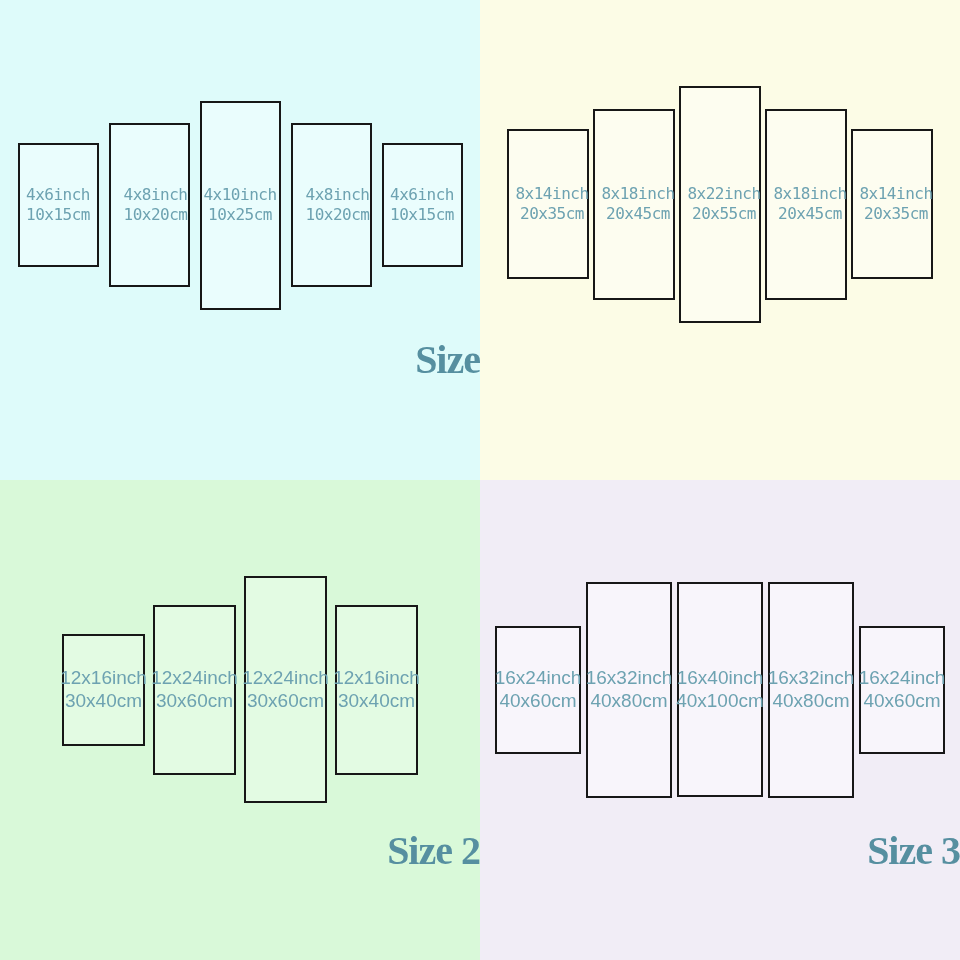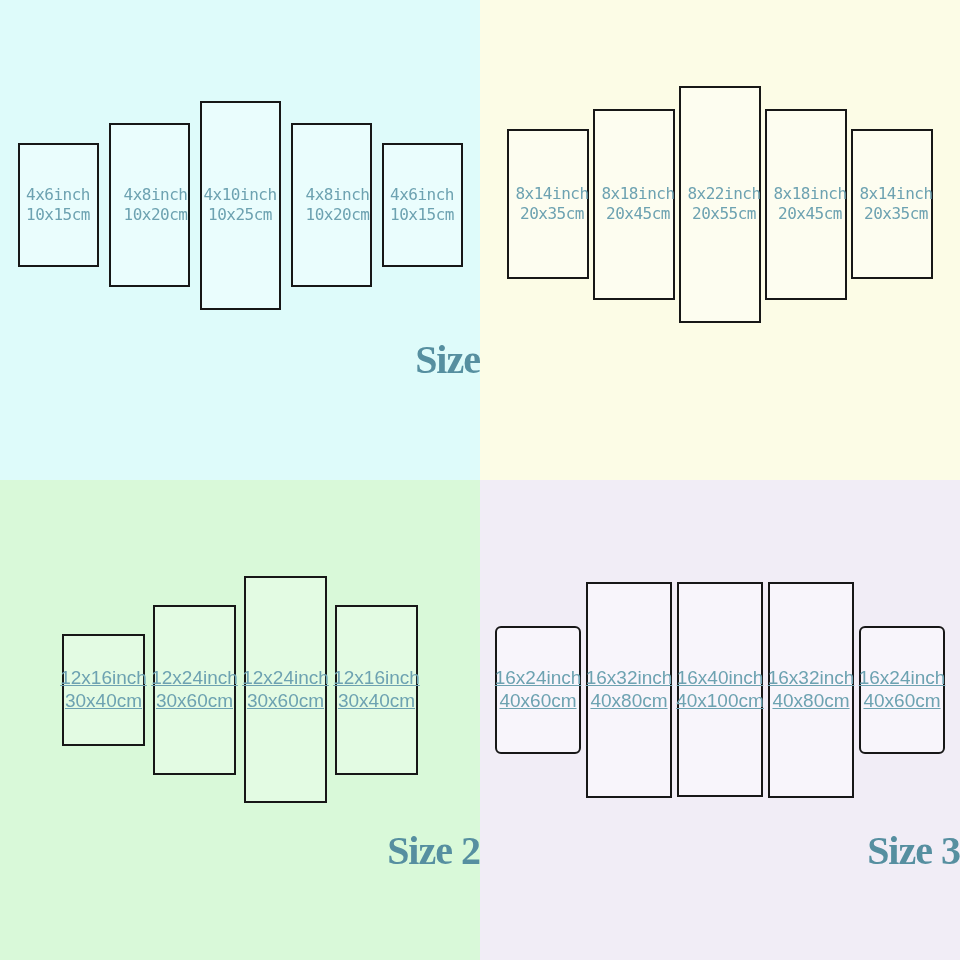--- a/index.html
+++ b/index.html
@@ -36,21 +36,21 @@
   .panel-label{
     white-space:nowrap;text-align:center;
     color:var(--label-color);
   }
   .q0 .panel-label,.q1 .panel-label{
     font-family:"DejaVu Sans Mono",monospace;
     font-size:16px;line-height:1.25;letter-spacing:-0.5px;
   }
   .q2 .panel-label,.q3 .panel-label{
     font-family:"Liberation Sans",sans-serif;
-    font-size:19px;line-height:1.2;text-decoration:underline;
+    font-size:19px;line-height:1.2;
   }
 
   
   .q0 .panels-row{top:100px;height:210px;gap:10px;}
   .q0 .panel{width:81px;}
   .q0 .panel:nth-child(1),.q0 .panel:nth-child(5){height:124px;}
   .q0 .panel:nth-child(2),.q0 .panel:nth-child(4){height:164px;justify-content:flex-end;}
   .q0 .panel:nth-child(3){height:209px;}
 
   
@@ -63,21 +63,21 @@
   
   .q2 .panels-row{top:96px;height:227px;gap:8px;}
   .q2 .panel{width:83px;}
   .q2 .panel:nth-child(1),.q2 .panel:nth-child(5){height:112px;}
   .q2 .panel:nth-child(2),.q2 .panel:nth-child(4){height:170px;}
   .q2 .panel:nth-child(3){height:227px;}
 
   
   .q3 .panels-row{top:102px;height:215px;gap:5px;}
   .q3 .panel{width:86px;}
-  .q3 .panel:nth-child(1),.q3 .panel:nth-child(5){height:128px;border-radius:6px;}
+  .q3 .panel:nth-child(1),.q3 .panel:nth-child(5){height:128px;}
   .q3 .panel:nth-child(2),.q3 .panel:nth-child(4){height:216px;}
   .q3 .panel:nth-child(3){height:215px;}
 
   .title{
     position:absolute;left:0;right:0;margin:0;
     text-align:right;
     font-family:"Liberation Serif",serif;
     font-weight:700;
     font-size:40px;line-height:40px;
     letter-spacing:-1px;

